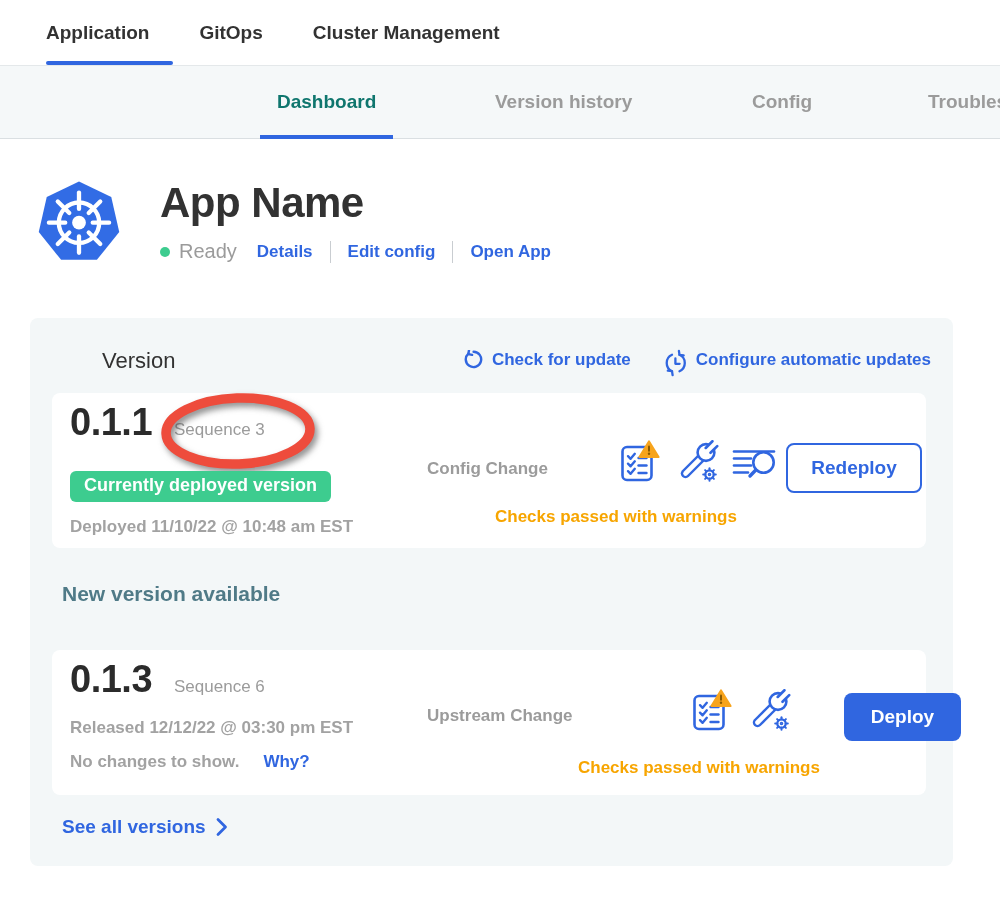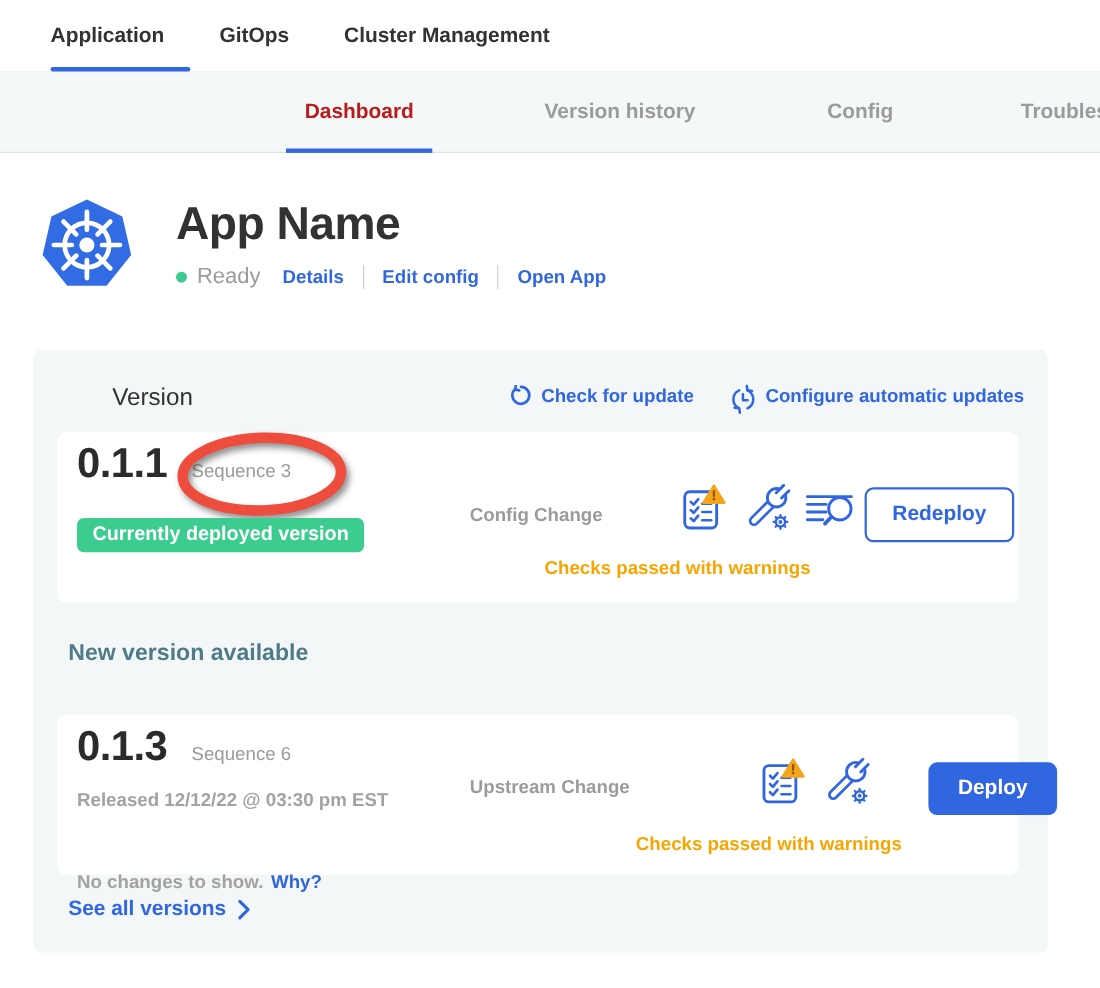--- a/index.html
+++ b/index.html
@@ -12,21 +12,21 @@
     display:flex; align-items:stretch; padding-left:46px; }
   .tn-item { position:relative; display:flex; align-items:center; margin-right:50px;
     font-size:19px; font-weight:700; color:#323232; cursor:pointer; }
   .tn-item.active::after { content:""; position:absolute; left:0; right:-24px; bottom:0;
     height:4px; background:#3066e0; border-radius:2px; }
 
   
   .subnav { position:relative; height:73px; background:#f5f8f9; border-bottom:1px solid #dadfe2; }
   .sn-tab { position:absolute; top:0; height:100%; display:flex; align-items:center;
     font-size:19px; font-weight:600; color:#9b9b9b; cursor:pointer; white-space:nowrap; }
-  .sn-tab.active { color:#b91c1c; padding:0 17px; }
+  .sn-tab.active { color:#0f766e; padding:0 17px; }
   .sn-tab.active::after { content:""; position:absolute; left:0; right:0; bottom:-1px;
     height:4px; background:#3066e0; }
 
   
   .app-header { position:absolute; left:36px; top:178px; display:flex; }
   .k8s-logo { width:86px; height:86px; flex:0 0 auto; }
   .app-head-text { margin-left:38px; padding-top:2px; }
   .app-title { font-size:42px; font-weight:700; letter-spacing:-0.5px; color:#323232; line-height:46px; }
   .status-row { display:flex; align-items:center; margin-top:14px; }
   .status-dot { width:10px; height:10px; border-radius:50%; background:#3dcc8f; margin-right:9px; }
@@ -48,21 +48,21 @@
 
   .ver-line { position:absolute; left:18px; top:8px; display:flex; align-items:baseline; }
   .ver-num { font-size:38px; font-weight:700; color:#2b2b2b; letter-spacing:-0.5px; }
   .ver-seq { font-size:17px; font-weight:400; color:#9b9b9b; margin-left:22px; }
 
   .badge-deployed { position:absolute; left:18px; top:78px; background:#3dcc8f; color:#fff;
     font-size:18px; font-weight:700; padding:4px 14px 6px; border-radius:6px; }
   .meta-text { position:absolute; left:18px; font-size:17px; font-weight:600; color:#a2a2a2; }
   .deployed-at { top:124px; }
   .released-at { top:68px; }
-  .no-changes { top:102px; display:flex; gap:7px;margin-top:40px; }
+  .no-changes { top:102px; display:flex; gap:24px; }
   .source-label { position:absolute; left:375px; font-size:17px; font-weight:700; color:#9b9b9b; }
   .checks-warn { position:absolute; font-size:17px; font-weight:700; color:#f7a500; }
 
   .icons-row { position:absolute; display:flex; align-items:center; gap:13px; }
   .btn { position:absolute; display:flex; align-items:center; justify-content:center;
     font-family:"Liberation Sans",sans-serif; font-size:19px; font-weight:700;
     border-radius:8px; cursor:pointer; }
   .btn-redeploy { left:734px; top:50px; width:136px; height:50px; background:#fff;
     border:2px solid #3066e0; color:#3066e0; }
   .btn-deploy { left:792px; top:43px; width:117px; height:48px; background:#3066e0;
@@ -213,20 +213,21 @@
 
   <div class="inner-card card-current">
     <div class="ver-line">
       <span class="ver-num">0.1.1</span>
       <span class="ver-seq">Sequence 3</span>
     </div>
     <svg class="annotation-ellipse" width="164" height="84" viewBox="0 0 164 84" style="filter:drop-shadow(3px 4px 3px rgba(70,70,70,0.6))">
       <ellipse cx="82" cy="41" rx="72" ry="33" fill="none" stroke="#ee4c3c" stroke-width="9.5" transform="rotate(-2 82 41)"></ellipse>
     </svg>
     <span class="badge-deployed">Currently deployed version</span>
+    <span class="meta-text deployed-at">Deployed 11/10/22 @ 10:48 am EST</span>
     <span class="source-label" style="top:66px">Config Change</span>
 
     <div class="icons-row" style="left:568px; top:46px">
       <svg width="42" height="46" viewBox="0 0 42 46">
           <use href="#icon-checklist"></use>
         </svg>
       <svg width="44" height="44" viewBox="0 0 44 44">
           <use href="#icon-wrench"></use>
         </svg>
       <svg width="44" height="38" viewBox="0 0 44 38">

